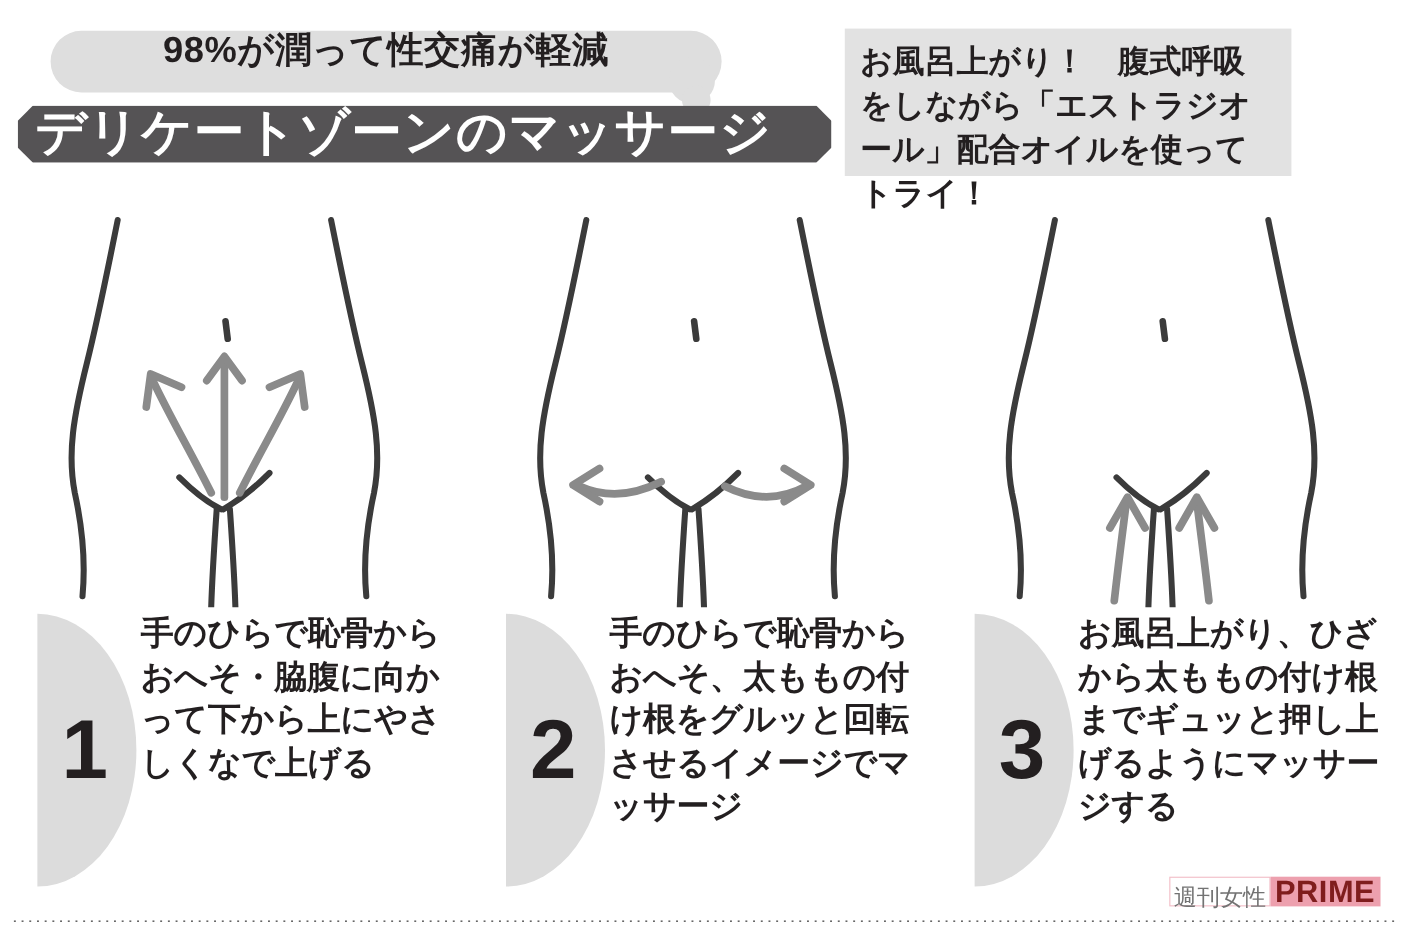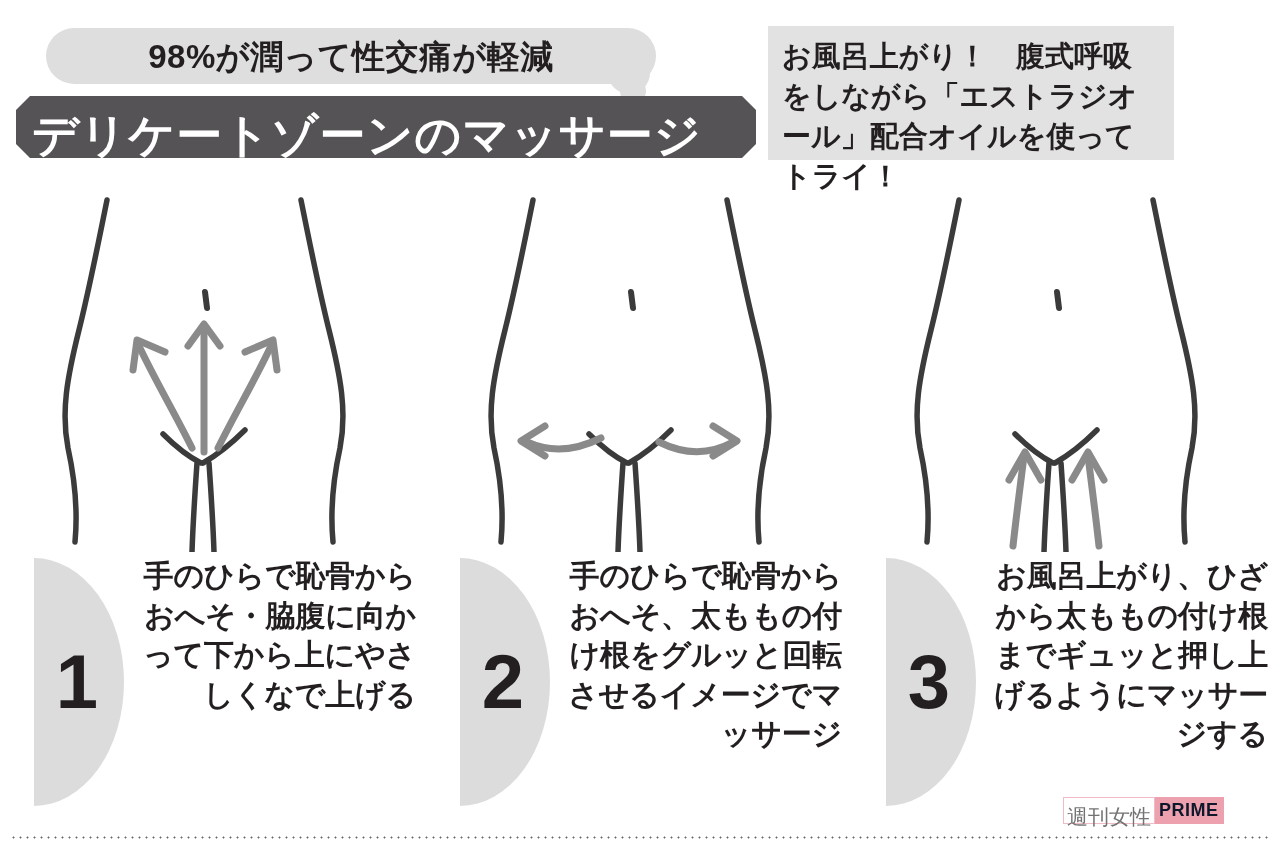--- a/index.html
+++ b/index.html
@@ -32,21 +32,20 @@
   
   .bubble {
     position: absolute;
     left: 46px;
     top: 28px;
     width: 610px;
     height: 56px;
     background: #dedede;
     border-radius: 28px;
     display: flex;
-    align-items: center;
     justify-content: center;
   }
   .bubble-text {
     font-size: 33px;
     font-weight: bold;
     letter-spacing: 0.5px;
     color: #231f20;
     white-space: nowrap;
     line-height: 1;
   }
@@ -59,26 +58,26 @@
   .bump-a { left: 608px; top: 52px; width: 42px; height: 42px; }
   .bump-b { left: 620px; top: 78px; width: 26px; height: 26px; }
   .bump-c { left: 633px; top: 96px; width: 19px; height: 19px; }
 
   
   .banner {
     position: absolute;
     left: 16px;
     top: 96px;
     width: 740px;
-    height: 62px;
+    height: 52px;
     background: #555355;
     -webkit-clip-path: polygon(14px 0, calc(100% - 14px) 0, 100% 14px, 100% calc(100% - 14px), calc(100% - 14px) 100%, 14px 100%, 0 calc(100% - 14px), 0 14px);
     clip-path: polygon(14px 0, calc(100% - 14px) 0, 100% 14px, 100% calc(100% - 14px), calc(100% - 14px) 100%, 14px 100%, 0 calc(100% - 14px), 0 14px);
     display: flex;
-    align-items: flex-end;
+    align-items: flex-start;
     padding-left: 16px;
     box-sizing: border-box;
   }
   .banner-text {
     font-size: 46px;
     font-weight: bold;
     color: #ffffff;
     letter-spacing: 1px;
     line-height: 1;
     white-space: nowrap;
@@ -156,21 +155,20 @@
   .caption-text {
     position: absolute;
     left: 128px;
     top: 2px;
     width: 288px;
     font-size: 30px;
     font-weight: bold;
     line-height: 1.32;
     color: #231f20;
     letter-spacing: -0.2px;
-    text-align: right;
   }
 
   
   .watermark {
     position: absolute;
     left: 1063px;
     top: 797px;
     display: flex;
     align-items: stretch;
     height: 27px;
@@ -181,22 +179,22 @@
     font-size: 21px;
     font-weight: normal;
     line-height: 27px;
     padding: 5px 3px;
     letter-spacing: 0px;
     border: 1px solid #f2bcc6;
     box-sizing: border-box;
   }
   .wm-en {
     background: #eda0ae;
-    color: #0f172a;
-    font-size: 18px;
+    color: #7f1d1d;
+    font-size: 28px;
     font-weight: bold;
     line-height: 27px;
     padding: 0 5px 0 4px;
     letter-spacing: 0.5px;
     box-sizing: border-box;
   }
 
   
   .dotted-rule {
     position: absolute;

